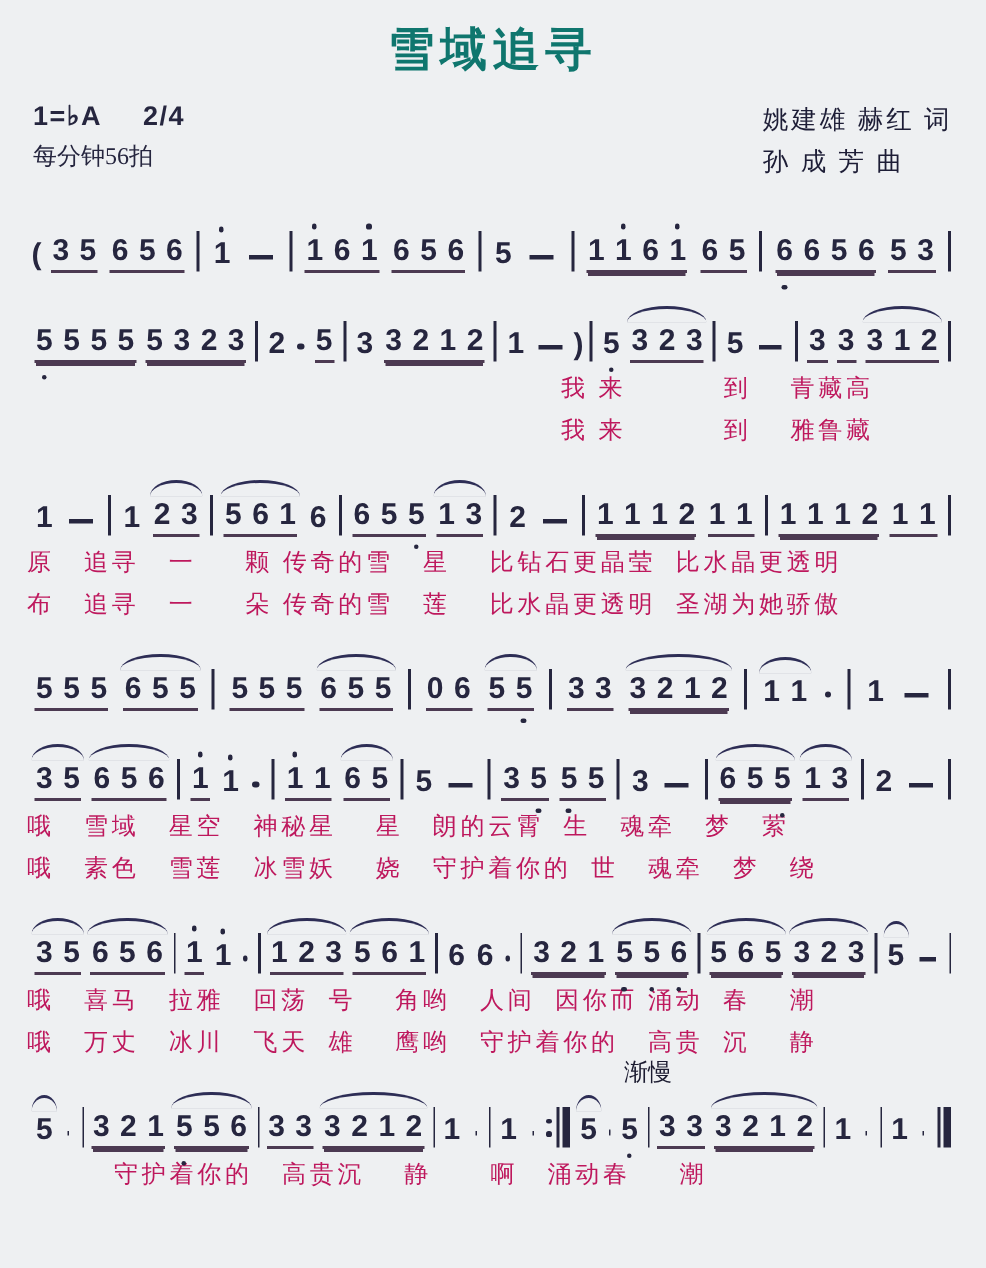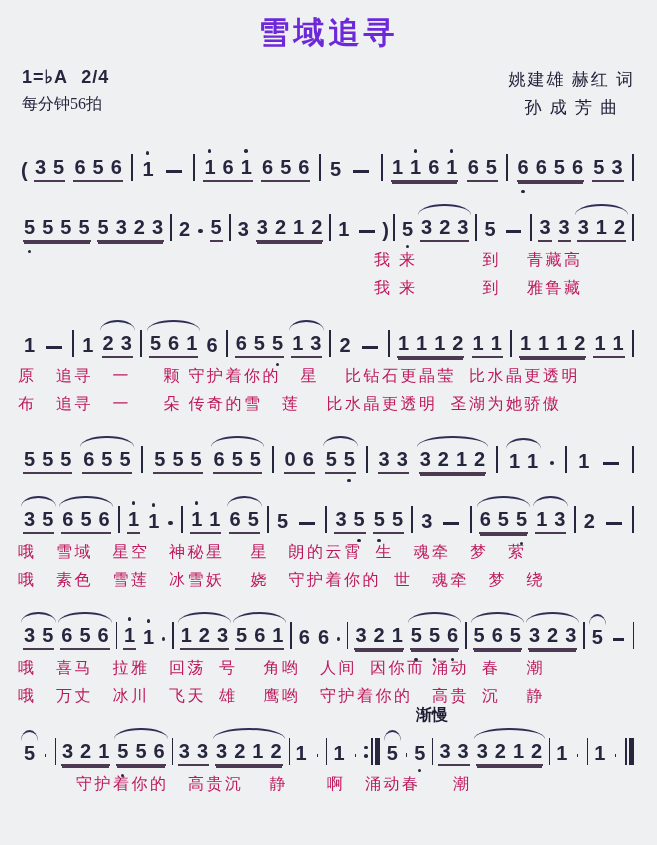--- a/index.html
+++ b/index.html
@@ -5,30 +5,30 @@
   html,body{margin:0;padding:0}
   body{
     width:657px;height:845px;overflow:hidden;
     background:#eef0f2;
     font-family:"Liberation Sans",sans-serif;
     color:#26263f;
   }
   .page{padding:6px 18px 0 18px;position:relative}
   .title{
     text-align:center;font-size:31px;font-weight:bold;
-    color:#6d28d9;letter-spacing:4px;margin:6px 0 12px 0;
+    color:#0f766e;letter-spacing:4px;margin:6px 0 12px 0;
     font-family:"Liberation Sans",sans-serif;
   }
   .meta{display:flex;justify-content:space-between;align-items:flex-start;margin:0 4px 2px 4px}
   .meta-left{font-weight:bold}
   .keyline{font-size:18px;letter-spacing:1px}
-  .keyline .meter{margin-left:8px}
+  .keyline .meter{margin-left:22px}
   .tempo{font-size:16px;margin-top:6px;font-family:"Liberation Serif",serif;font-weight:normal}
   .credits{
-    text-align:center;font-family:"Liberation Serif",serif;
+    text-align:left;font-family:"Liberation Serif",serif;
     font-size:17px;line-height:1.65;color:#1d1d36;letter-spacing:2px;
   }
   
   #score{margin-top:10px}
   .system{position:relative;margin-top:23px}
   .notes-row{
     display:flex;align-items:flex-end;justify-content:space-between;
     height:37px;padding:0 2px;
   }
   .grp{display:inline-flex;position:relative;padding:0 1px 2px 1px;margin:0 3px}
@@ -59,21 +59,21 @@
   .tok{font-weight:bold;font-size:20px;line-height:24px;margin:0 1px}
   .lyric{
     font-family:"Liberation Serif",serif;font-size:16px;color:#be185d;
     letter-spacing:2.5px;white-space:pre;line-height:21px;margin-top:7px;
   }
   .lyric .bold{font-weight:bold;font-size:17px}
   .sys-2 .lyric{padding-left:356px}
   .sys-7 .lyric{padding-left:58px}
   .tempo-mark{
     position:absolute;top:-24px;left:398px;
-    font-family:"Liberation Serif",serif;font-size:16px;font-weight:bold;color:#1b1b30;
+    font-family:"Liberation Serif",serif;font-size:16px;font-weight:normal;color:#1b1b30;
   }
 </style>
 </head>
 <body>
 
 <div class="page">
   <div class="title">雪域追寻</div>
 
   <div class="meta">
     <div class="meta-left">
@@ -272,21 +272,21 @@
             <span class="nt">1</span>
             <span class="nt">1</span>
             <span class="nt">2</span>
           </span>
           <span class="grp u1">
             <span class="nt">1</span>
             <span class="nt">1</span>
           </span>
           <span class="bar"></span>
         </div>
-        <div class="lyric">原   追寻   一     颗 守护着你的   星    比钻石更晶莹  比水晶更透明</div>
+        <div class="lyric">原   追寻   一     颗 传奇的雪   星    比钻石更晶莹  比水晶更透明</div>
         <div class="lyric">布   追寻   一     朵 传奇的雪   莲    比水晶更透明  圣湖为她骄傲</div>
       </div>
       <div class="system sys-4">
         <div class="notes-row">
           <span class="grp u1">
             <span class="nt">5</span>
             <span class="nt">5</span>
             <span class="nt">5</span>
           </span>
           <span class="grp u1 arc">

